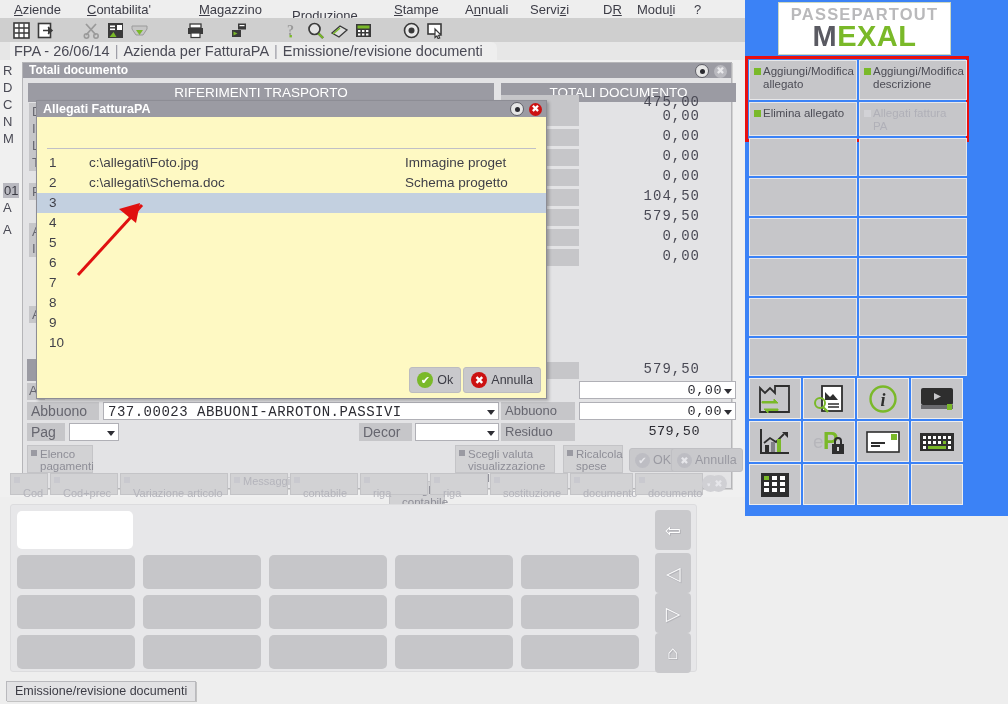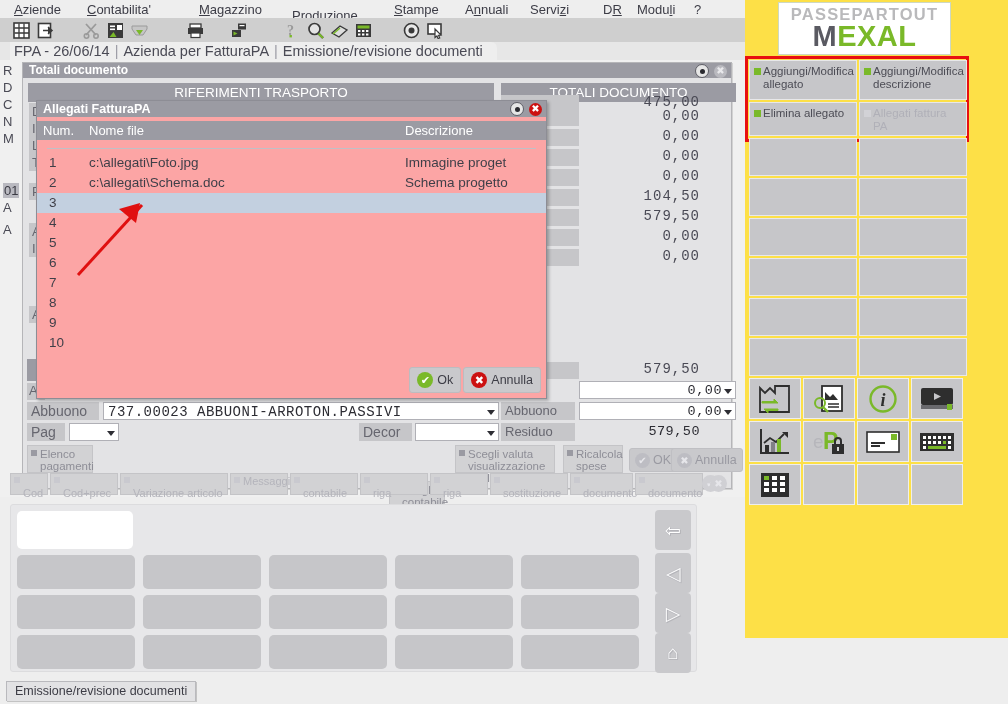--- a/index.html
+++ b/index.html
@@ -82,21 +82,21 @@
   .flabel{position:absolute;background:#c6c6c9;color:#66666f;font-size:13px;
     height:17px;line-height:17px;padding-left:3px;box-sizing:border-box;}
   
   .trow{position:absolute;left:478px;width:235px;height:19px;}
   .trow .tl{position:absolute;left:0;top:1px;width:78px;height:17px;background:#c6c6c9;}
   .trow .tv{position:absolute;right:36px;top:0;font-family:"Liberation Mono","DejaVu Sans Mono",monospace;
     font-size:14px;color:#4a4a55;letter-spacing:1px;}
   
   #allegati{
     position:absolute;left:36px;top:100px;width:509px;height:297px;
-    background:#fca5a5;border:1px solid #8d8d95;
+    background:#fef9c3;border:1px solid #8d8d95;
     box-shadow:2px 2px 3px rgba(0,0,0,.25);
   }
   #alle-title{
     position:absolute;left:0;top:0;width:100%;height:16px;
     background:#9b9ba3;color:#fff;font-size:12.5px;font-weight:bold;
     padding-left:6px;box-sizing:border-box;line-height:16px;
   }
   #alle-colhdr{
     position:absolute;left:0;top:20px;width:100%;height:19px;background:#9b9ba3;color:#fff;
     font-size:13px;
@@ -143,21 +143,21 @@
   .fk{position:absolute;background:#c6c6c9;border-radius:5px;}
   .fk.white{background:#fff;}
   .navbtn{position:absolute;width:36px;height:40px;background:#c9c9cc;border-radius:4px;
     display:flex;align-items:center;justify-content:center;}
   
   #statusbar{position:absolute;left:0;top:676px;width:745px;height:28px;background:#eeeeee;}
   #statustab{position:absolute;left:6px;top:681px;height:19px;background:#e2e2e4;
     border:1px solid #b9b9bd;border-bottom:none;padding:0 8px;font-size:12.5px;color:#3d3d46;
     line-height:19px;box-shadow:1px 1px 0 rgba(0,0,0,.18);}
   
-  #rightpanel{position:absolute;left:745px;top:0;width:263px;height:638px;background:#fde047;}
+  #rightpanel{position:absolute;left:745px;top:0;width:263px;height:516px;background:#3b82f6;}
   #logo{position:absolute;left:33px;top:2px;width:171px;height:51px;background:#fff;
     border:1px solid #cdd8c2;display:flex;flex-direction:column;align-items:center;justify-content:center;}
   #logo .l1{font-size:16.5px;letter-spacing:1.2px;color:#b9b9bb;font-weight:bold;line-height:1;}
   #logo .l2{font-size:29px;font-weight:bold;color:#7ab929;line-height:1;letter-spacing:.5px;}
   #logo .l2 .dk{color:#5a5a62;}
   #redbox{position:absolute;left:0;top:56px;width:224px;height:86px;border:3px solid #e81010;
     box-sizing:border-box;}
   .rb{position:absolute;background:#c6c6c9;border:1px solid #e8e8ea;box-sizing:border-box;
     font-size:11.5px;color:#4c4c55;padding:4px 3px 0 13px;line-height:1.15;}
   .rb .sq{position:absolute;left:4px;top:7px;width:7px;height:7px;background:#7ab929;}
@@ -420,25 +420,20 @@
 
 <div id="allegati">
   <div id="alle-title">
     <span>Allegati FatturaPA</span>
     <span class="winbtns">
       <span class="dot-btn">
           <i></i>
         </span>
       <span class="x-btn">✖</span>
     </span>
-  </div>
-  <div id="alle-colhdr">
-    <span class="c1">Num.</span>
-    <span class="c2">Nome file</span>
-    <span class="c3">Descrizione</span>
   </div>
   <div id="alle-rule"></div>
   <div id="alle-rows">
       <div class="arow" style="top: 52px;">
         <span class="n">1</span>
         <span class="f">c:\allegati\Foto.jpg</span>
         <span class="d">Immagine proget</span>
       </div>
       <div class="arow" style="top: 72px;">
         <span class="n">2</span>

